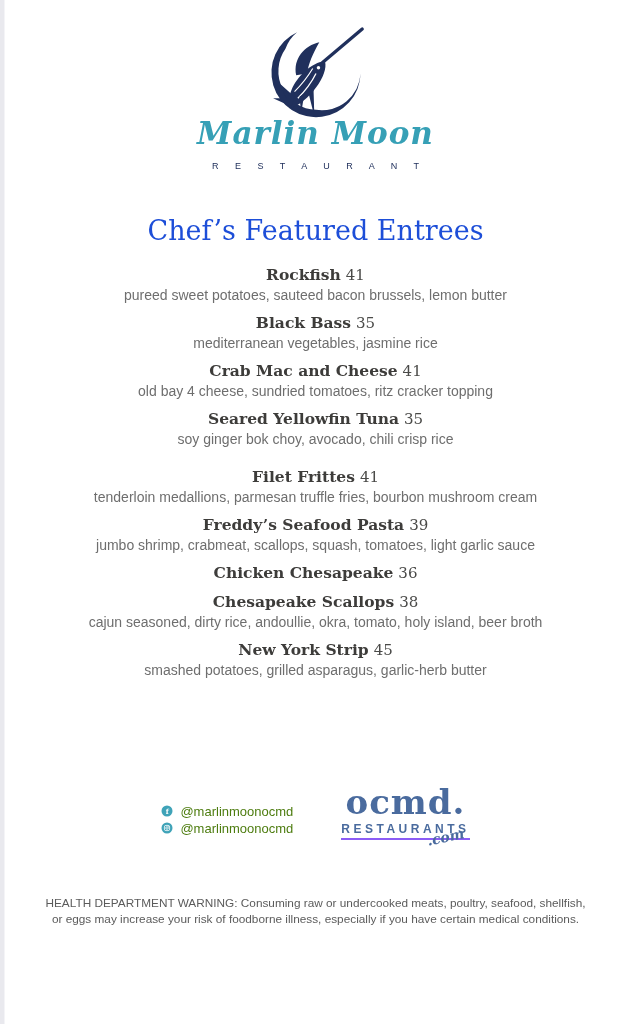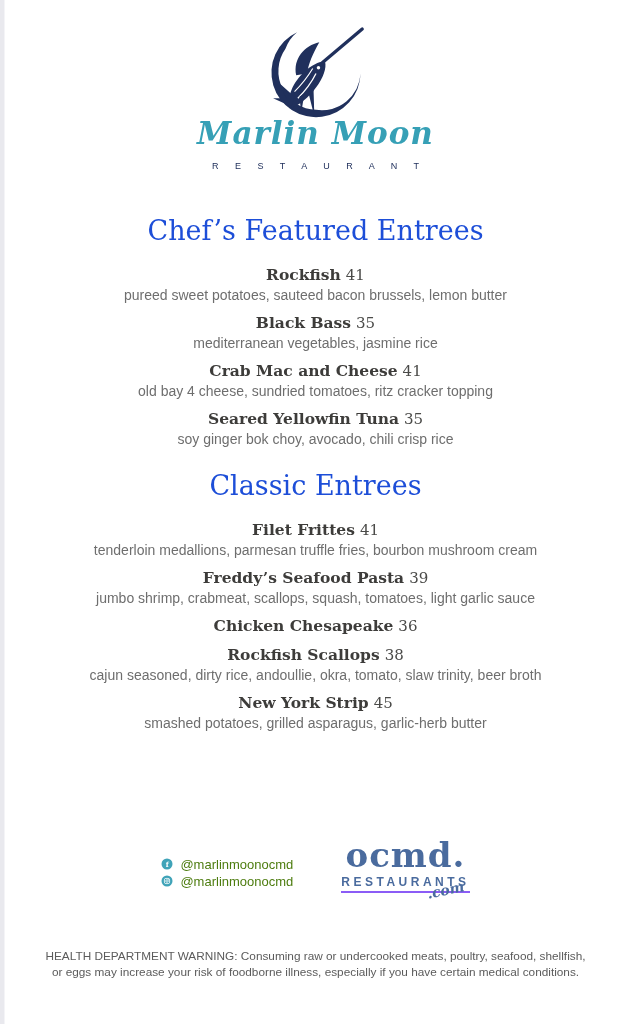--- a/index.html
+++ b/index.html
@@ -112,44 +112,43 @@
       <div class="menu-item">
         <div class="item-title">
           <span class="item-name">Seared Yellowfin Tuna</span><span class="item-price">35</span>
         </div>
         <div class="item-desc">soy ginger bok choy, avocado, chili crisp rice</div>
       </div>
     </div>
   </div>
 
   <div class="section section-2">
-    <div class="section-title">Classic Entrees</div>
     <div class="items">
       <div class="menu-item">
         <div class="item-title">
           <span class="item-name">Filet Frittes</span><span class="item-price">41</span>
         </div>
         <div class="item-desc">tenderloin medallions, parmesan truffle fries, bourbon mushroom cream</div>
       </div>
       <div class="menu-item">
         <div class="item-title">
           <span class="item-name">Freddy’s Seafood Pasta</span><span class="item-price">39</span>
         </div>
         <div class="item-desc">jumbo shrimp, crabmeat, scallops, squash, tomatoes, light garlic sauce</div>
       </div>
       <div class="menu-item">
         <div class="item-title">
           <span class="item-name">Chicken Chesapeake</span><span class="item-price">36</span>
         </div>
       </div>
       <div class="menu-item">
         <div class="item-title">
-          <span class="item-name">Rockfish Scallops</span><span class="item-price">38</span>
+          <span class="item-name">Chesapeake Scallops</span><span class="item-price">38</span>
         </div>
-        <div class="item-desc">cajun seasoned, dirty rice, andoullie, okra, tomato, slaw trinity, beer broth</div>
+        <div class="item-desc">cajun seasoned, dirty rice, andoullie, okra, tomato, holy island, beer broth</div>
       </div>
       <div class="menu-item">
         <div class="item-title">
           <span class="item-name">New York Strip</span><span class="item-price">45</span>
         </div>
         <div class="item-desc">smashed potatoes, grilled asparagus, garlic-herb butter</div>
       </div>
     </div>
   </div>
 

